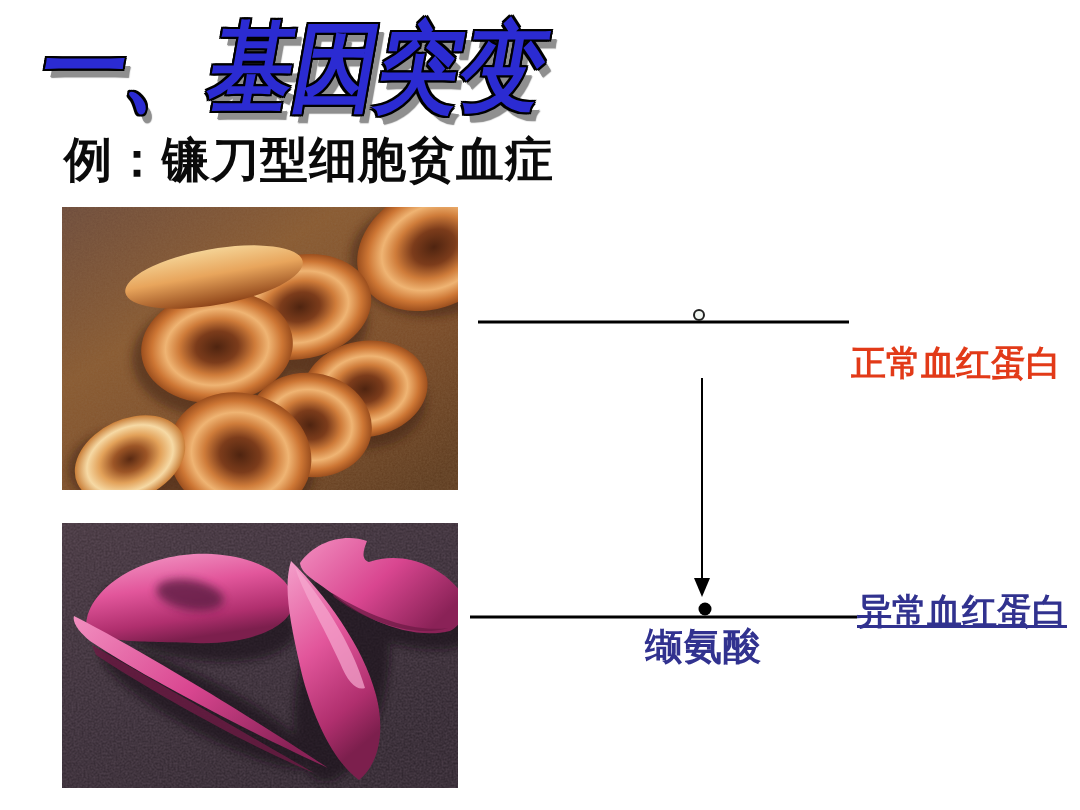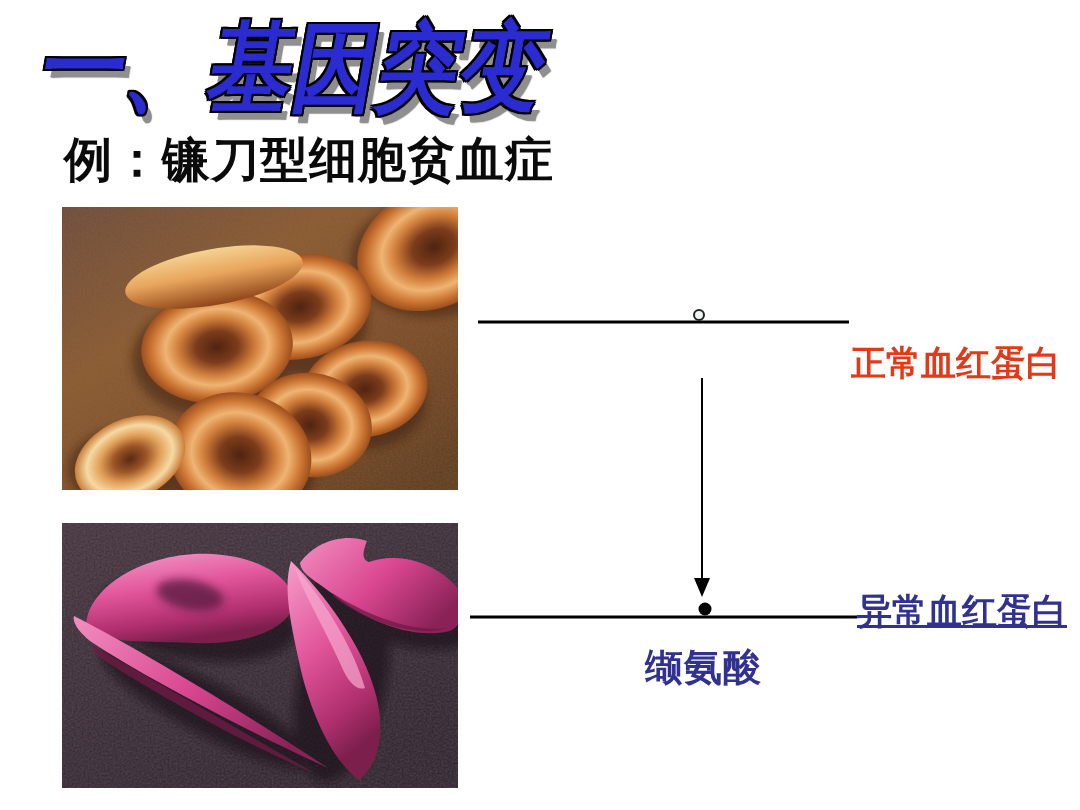--- a/index.html
+++ b/index.html
@@ -40,21 +40,21 @@
   }
   .photo{position:absolute;display:block;}
   #photo-normal{left:62px;top:207px;width:396px;height:283px;}
   #photo-sickle{left:62px;top:523px;width:396px;height:265px;}
   #annot{position:absolute;left:0;top:0;width:1080px;height:810px;pointer-events:none;}
   .lbl{position:absolute;font-weight:bold;white-space:nowrap;font-family:"Liberation Serif", serif;}
   .red{color:#e23a18;}
   .navy{color:#31328f;}
   #lbl-glutamic{left:647px;top:328px;font-size:38px;letter-spacing:1px;}
   #lbl-normal-protein{left:851px;top:296px;font-size:35px;margin-top:44px;}
-  #lbl-valine{left:645px;top:642px;font-size:38px;letter-spacing:1px;}
+  #lbl-valine{left:645px;top:621px;font-size:38px;letter-spacing:1px;}
   #lbl-abnormal-protein{left:857px;top:588px;font-size:35px;text-decoration:underline;}
 </style>
 </head>
 <body>
 
 <div id="slide">
 
   <div id="title">一、基因突变</div>
   <div id="subtitle">例：镰刀型细胞贫血症</div>
 

